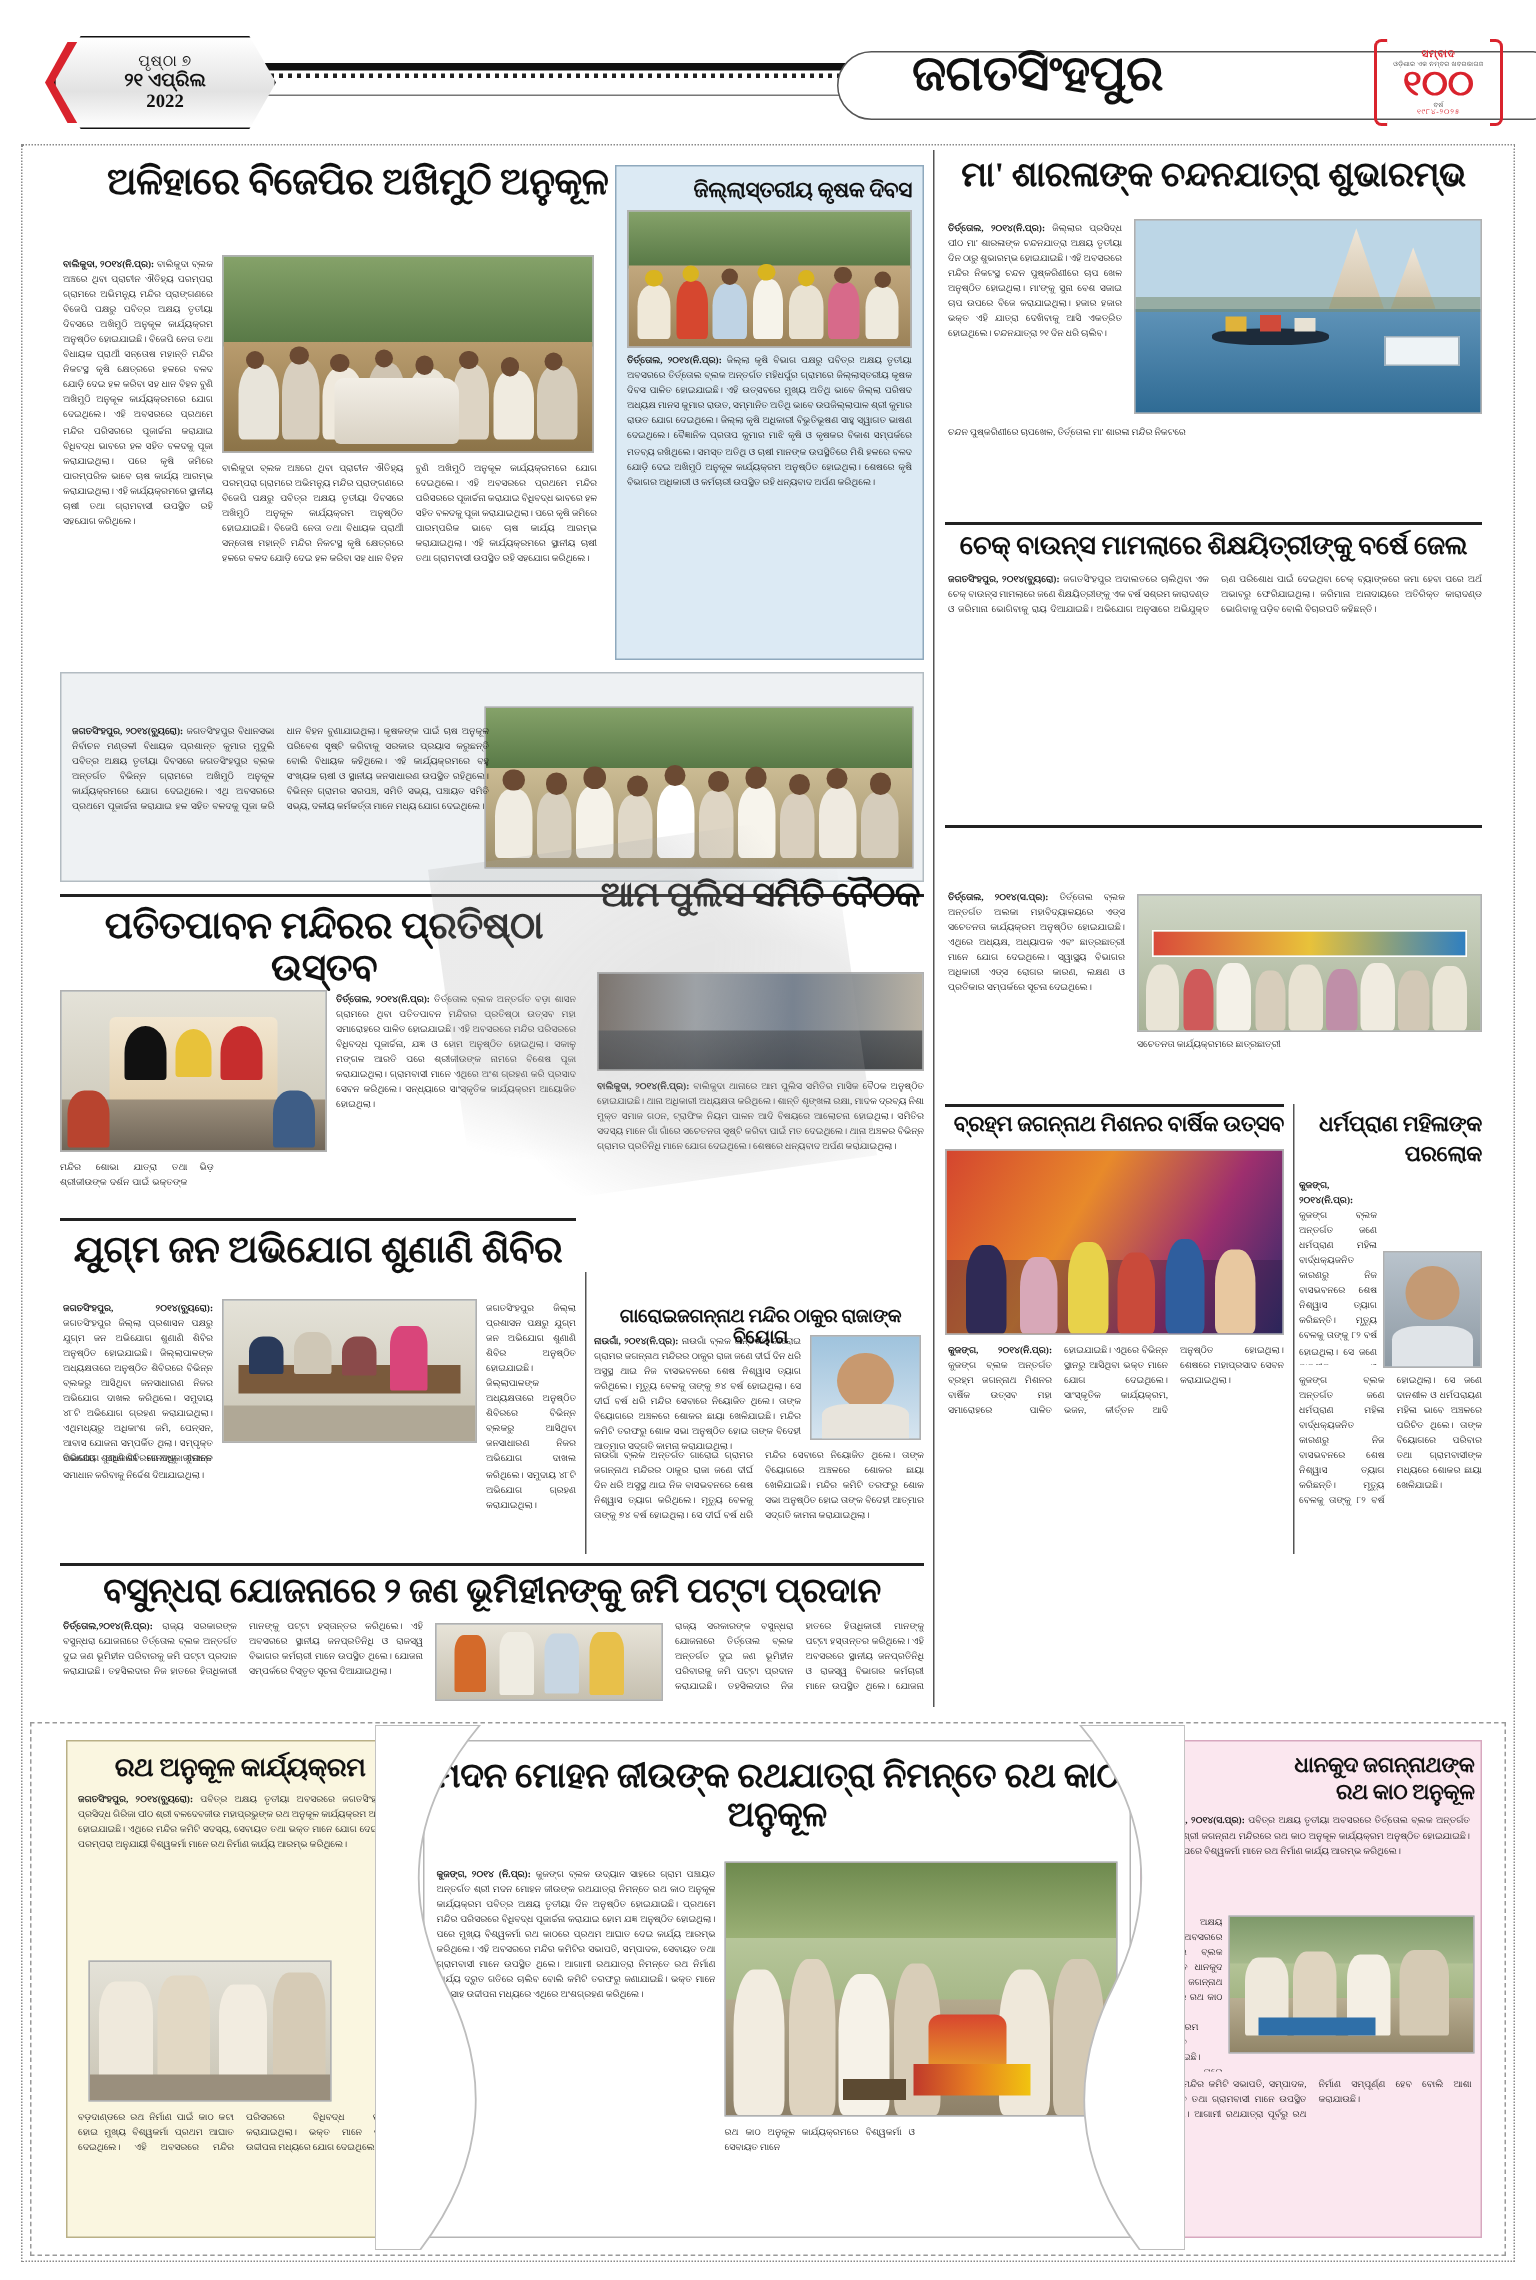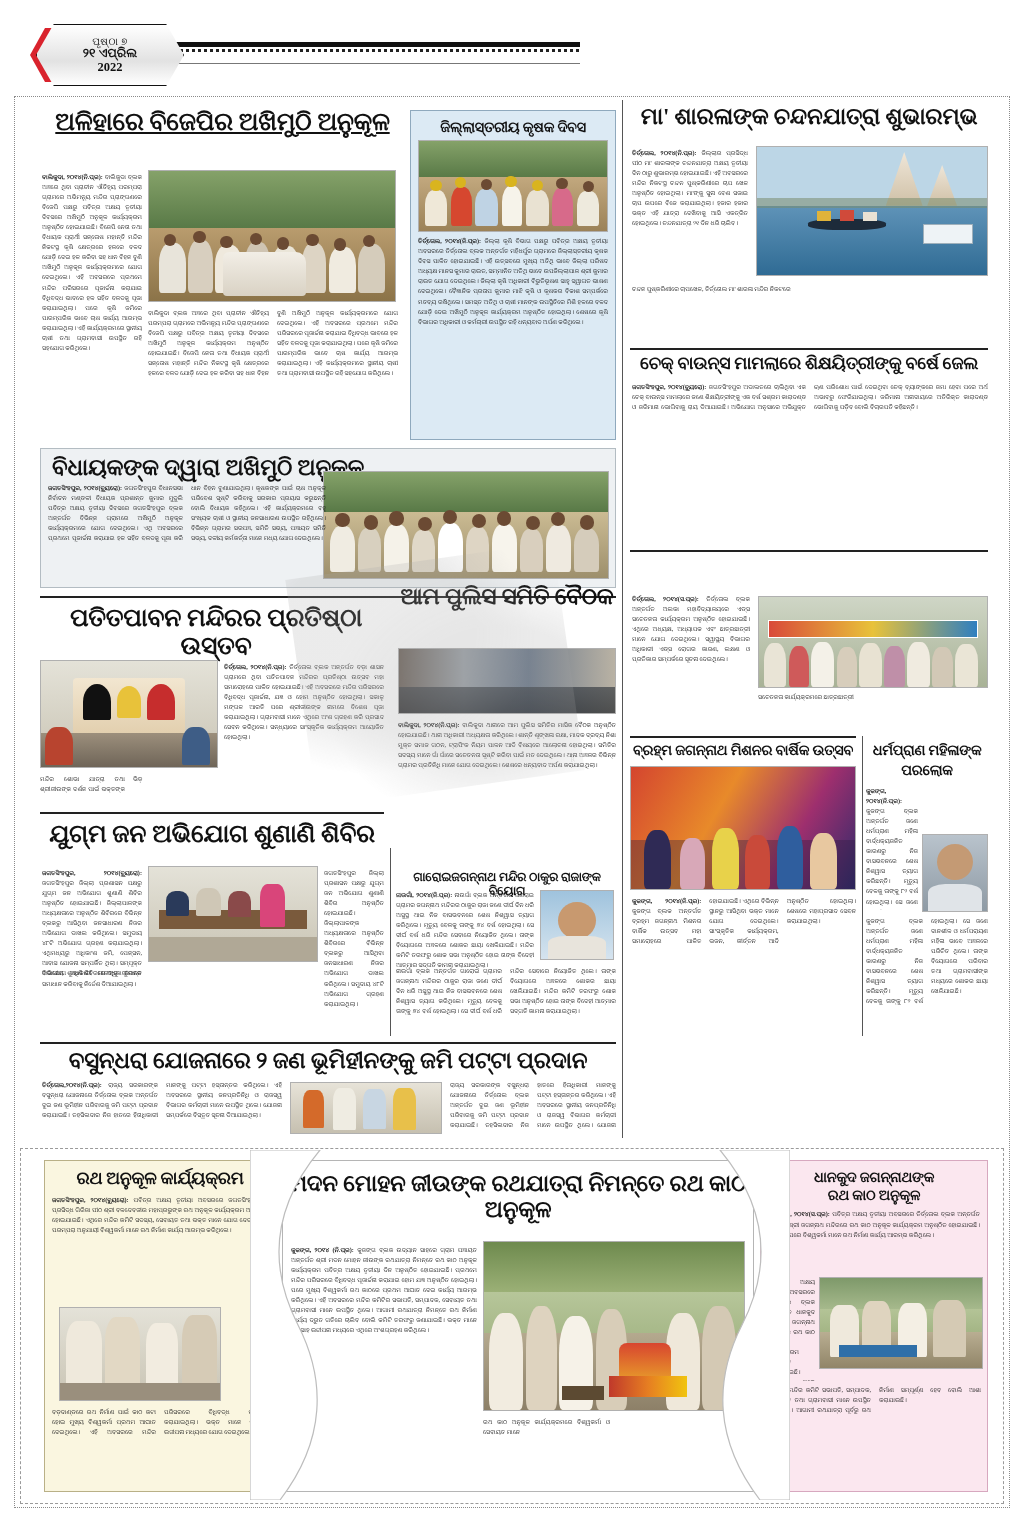--- a/index.html
+++ b/index.html
@@ -82,21 +82,21 @@
   }
 
   
   .hl {
     font-weight:bold; color:#111; text-align:center;
     line-height:1.12; letter-spacing:-.3px;
   }
   .hl-xl { font-size:25px; }
   .hl-lg { font-size:23px; }
   .hl-md { font-size:17.5px; }
-  .hl-sm { font-size:14.5px; }
+  .hl-sm { font-size:14.5px;text-align:right; }
   .hl-xs { font-size:12.5px; }
 
   .body {
     font-size:6.2px; line-height:1.62; color:#1a1a1a;
     text-align:justify; hyphens:auto; word-spacing:-.2px;
   }
   .lead { font-weight:bold; }
 
   .cols2 { column-count:2; column-gap:8px; }
   .cols3 { column-count:3; column-gap:8px; }
@@ -170,27 +170,40 @@
       <div class="redback"></div>
       <div class="inner">
         <div class="pg">ପୃଷ୍ଠା ୭</div>
         <div class="d1">୨୧ ଏପ୍ରିଲ</div>
         <div class="d2">2022</div>
       </div>
     </div>
 
     <div class="rulebar"></div>
 
+    <div class="titlewrap">
+      <div class="swoop"></div>
+      <div class="edition">ଜଗତସିଂହପୁର</div>
+      <div class="logo">
+        <div class="brk brkL"></div>
+        <div class="brk brkR"></div>
+        <div class="sm">ସମ୍ବାଦ</div>
+        <div class="tiny">ଓଡ଼ିଶାର ଏକ ନମ୍ବର ଖବରକାଗଜ</div>
+        <div class="big">୧୦୦</div>
+        <div class="tiny">ବର୍ଷ</div>
+        <div class="yrs">୧୯୮୪-୨୦୨୫</div>
+      </div>
+    </div>
   </div>
 
   <div class="mainframe"></div>
 
   <div class="divider-v" style="left:622px; top:100px; height:1038px;"></div>
 
-  <div style="position:absolute; left:40px; top:108px; width:365px;text-decoration:underline;" class="hl hl-xl">ଅଳିହାରେ ବିଜେପିର ଅଖିମୁଠି ଅନୁକୂଳ</div>
+  <div style="position:absolute; left:56px; top:108px; width:365px;" class="hl hl-xl">ଅଳିହାରେ ବିଜେପିର ଅଖିମୁଠି ଅନୁକୂଳ</div>
 
   <div class="photo" style="left:148px; top:170px; width:248px; height:132px; position:absolute;">
     <div class="trees" style="height:46%;"></div>
     <div class="gnd" style="height:56%; background:linear-gradient(#b99c6e,#8b7348);"></div>
     <div class="crowd">
       <div class="p" style="left:4%;  width:11%; height:62%; background:#e8e4da;"></div>
       <div class="p" style="left:16%; width:10%; height:66%; background:#d8cfbf;"></div>
       <div class="p" style="left:27%; width:11%; height:60%; background:#efe9dd;"></div>
       <div class="p" style="left:39%; width:10%; height:64%; background:#cfc4b2;"></div>
       <div class="p" style="left:50%; width:11%; height:58%; background:#eae5d8;"></div>
@@ -240,21 +253,20 @@
         <div class="head" style="left:87%; bottom:60%; width:6%; padding-bottom:6%; background:#6b4a33;"></div>
       </div>
     </div>
     <div class="body" style="height:212px; overflow:hidden;">
       <span class="lead">ତିର୍ତ୍ତୋଲ, ୨୦୧୪(ନି.ପ୍ର):</span>
       <span>ଜିଲ୍ଲା କୃଷି ବିଭାଗ ପକ୍ଷରୁ ପବିତ୍ର ଅକ୍ଷୟ ତୃତୀୟା ଅବସରରେ ତିର୍ତ୍ତୋଲ ବ୍ଲକ ଅନ୍ତର୍ଗତ ମହିଧର୍ପୁର ଗ୍ରାମରେ ଜିଲ୍ଲାସ୍ତରୀୟ କୃଷକ ଦିବସ ପାଳିତ ହୋଇଯାଇଛି। ଏହି ଉତ୍ସବରେ ମୁଖ୍ୟ ଅତିଥି ଭାବେ ଜିଲ୍ଲା ପରିଷଦ ଅଧ୍ୟକ୍ଷ ମାନସ କୁମାର ରାଉତ, ସମ୍ମାନିତ ଅତିଥି ଭାବେ ଉପଜିଲ୍ଲାପାଳ ଶ୍ରୀ କୁମାର ରାଉତ ଯୋଗ ଦେଇଥିଲେ। ଜିଲ୍ଲା କୃଷି ଅଧିକାରୀ ବିଭୁତିଭୂଷଣ ସାହୁ ସ୍ୱାଗତ ଭାଷଣ ଦେଇଥିଲେ। ବୈଜ୍ଞାନିକ ପ୍ରତାପ କୁମାର ମାଝି କୃଷି ଓ କୃଷକର ବିକାଶ ସମ୍ପର୍କରେ ମତବ୍ୟ ରଖିଥିଲେ। ସମସ୍ତ ଅତିଥି ଓ ଚାଷୀ ମାନଙ୍କ ଉପସ୍ଥିତିରେ ମିଶି ହଳରେ ବଳଦ ଯୋଡ଼ି ଦେଇ ଅଖିମୁଠି ଅନୁକୂଳ କାର୍ଯ୍ୟକ୍ରମ ଅନୁଷ୍ଠିତ ହୋଇଥିଲା। ଶେଷରେ କୃଷି ବିଭାଗର ଅଧିକାରୀ ଓ କର୍ମଚାରୀ ଉପସ୍ଥିତ ରହି ଧନ୍ୟବାଦ ଅର୍ପଣ କରିଥିଲେ।</span>
     </div>
   </div>
 
   <div class="boxart gray" style="left:40px; top:448px; width:576px; height:140px;">
-    <div class="hl hl-lg" style="text-align:left; margin:0 0 4px 4px;">ବିଧାୟକଙ୍କ ଦ୍ୱାରା ଅଖିମୁଠି ଅନୁକୂଳ</div>
     <div class="photo" style="position:absolute; right:6px; top:22px; width:286px; height:108px;">
       <div class="trees" style="height:40%;"></div>
       <div class="gnd" style="height:62%; background:linear-gradient(#cbbb93,#9d8f6c);"></div>
       <div class="crowd">
         <div class="p" style="left:2%;  width:9%; height:70%; background:#f0ece2;"></div>
         <div class="p" style="left:12%; width:8%; height:66%; background:#d8d0bf;"></div>
         <div class="p" style="left:21%; width:9%; height:72%; background:#f5f2e9;"></div>
         <div class="p" style="left:31%; width:8%; height:64%; background:#e0d8c8;"></div>
         <div class="p" style="left:40%; width:9%; height:74%; background:#ffffff;"></div>
         <div class="p" style="left:50%; width:8%; height:68%; background:#ded5c4;"></div>

